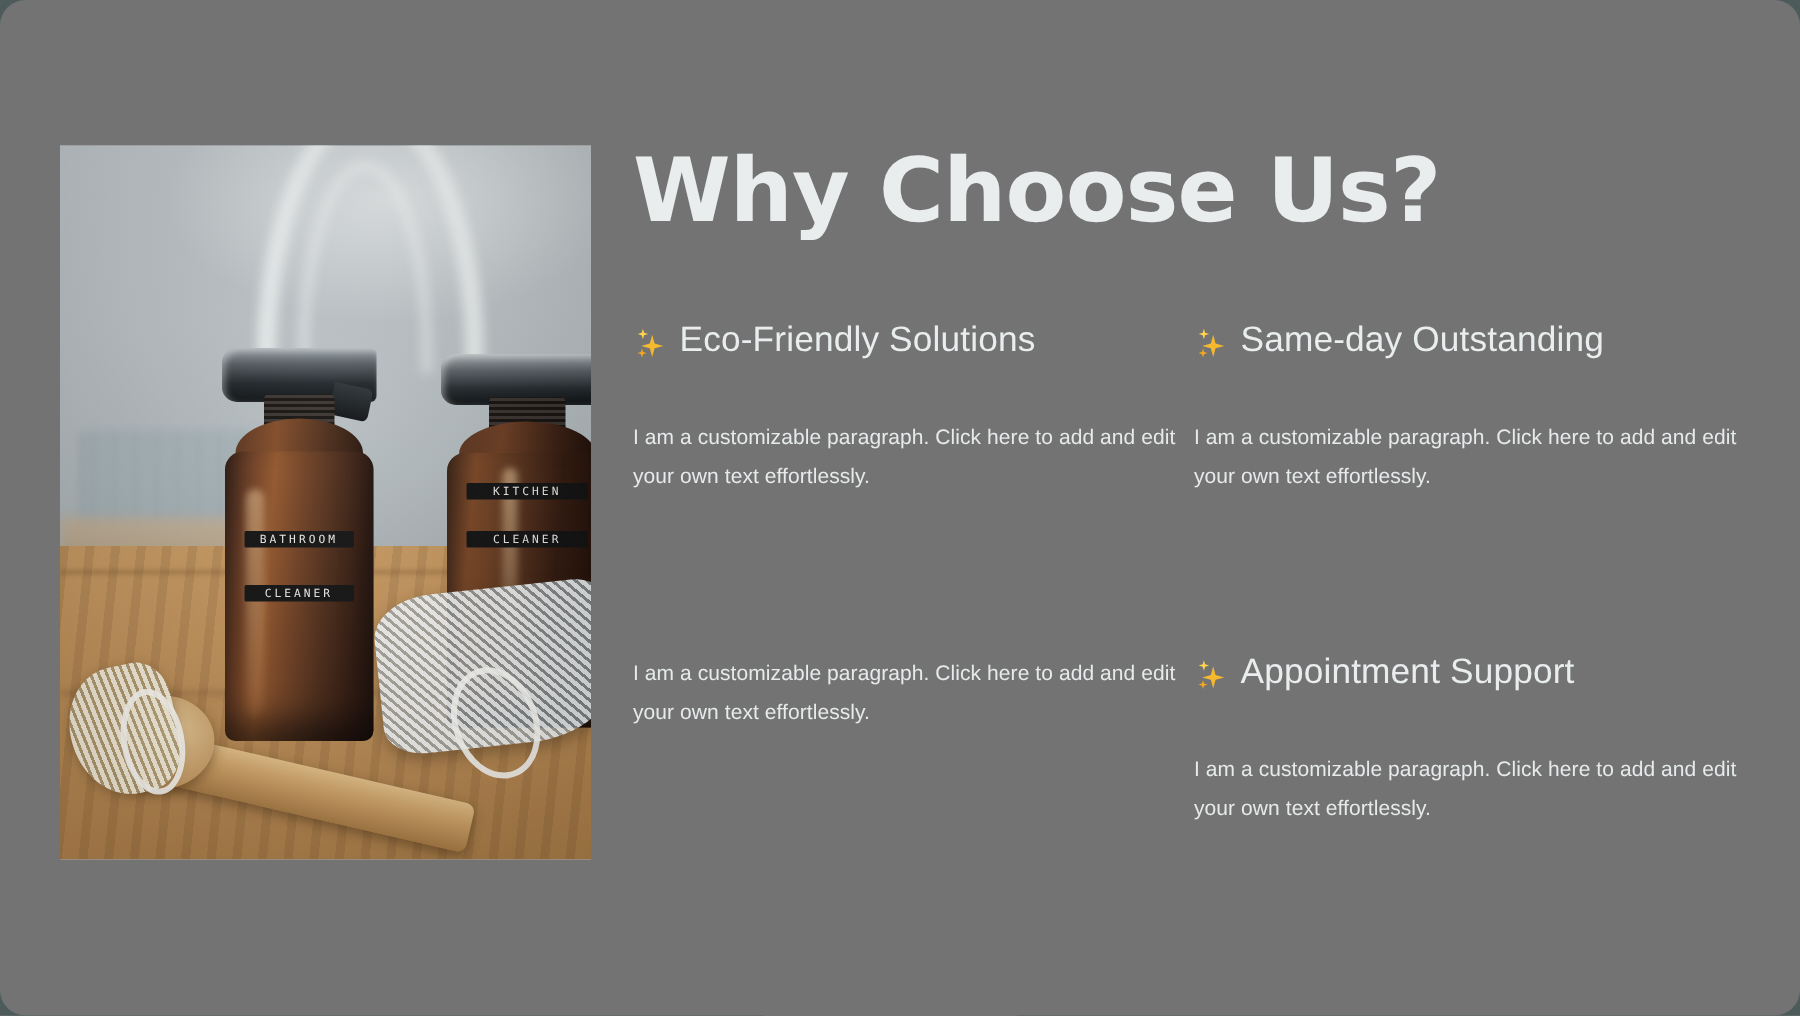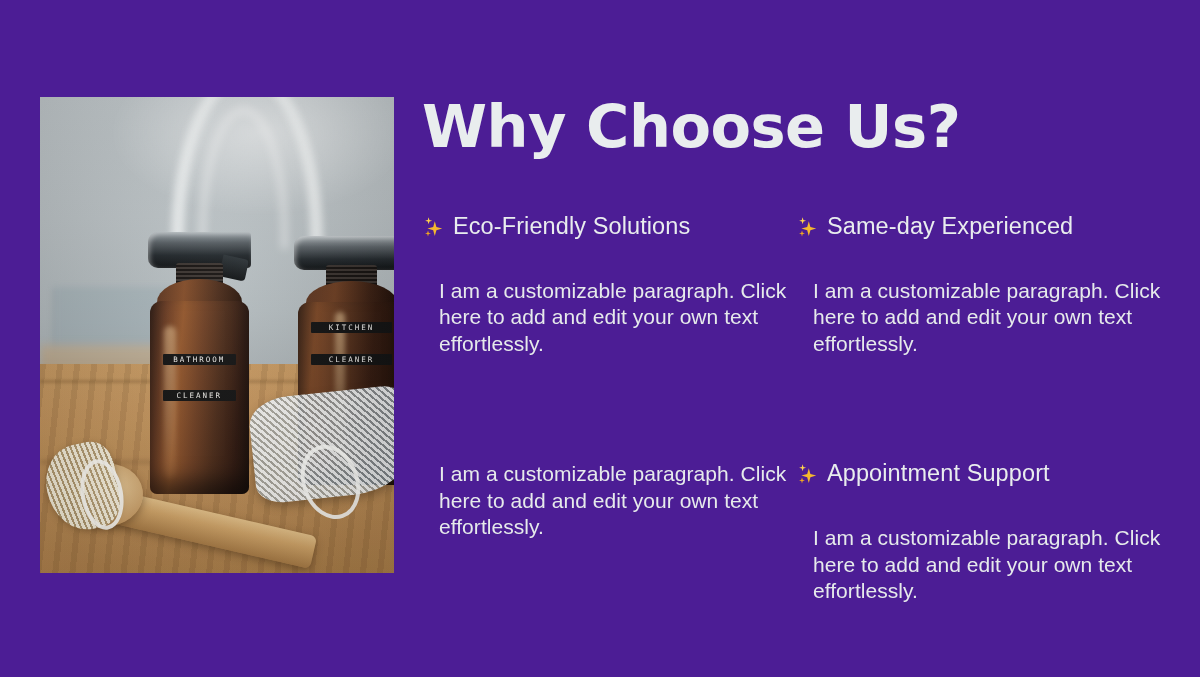--- a/index.html
+++ b/index.html
@@ -13,21 +13,22 @@
   body {
     background: #4d5b5b;
     font-family: "Liberation Sans", sans-serif;
     -webkit-font-smoothing: antialiased;
   }
 
   .slide {
     position: relative;
     width: 1200px;
     height: 677px;
-    background: #4c1d95;
+    background: #737373;
+    border-radius: 17px;
   }
 
   
   .photo-frame {
     position: absolute;
     left: 40px;
     top: 97px;
     width: 354px;
     height: 476px;
     overflow: hidden;
@@ -329,21 +330,21 @@
   .grid {
     display: grid;
     grid-template-columns: 374px 366px;
     row-gap: 104px;
   }
 
   .feature { width: 366px; }
 
   .feature-heading {
     display: flex;
-    align-items: flex-start;
+    align-items: flex-end;
     gap: 9px;
     margin-bottom: 38px;
   }
 
   .sparkle-icon {
     flex: 0 0 auto;
     width: 22px;
     height: 24px;
     position: relative;
     top: 2px;
@@ -352,25 +353,24 @@
   .feature-title {
     font-size: 23.5px;
     font-weight: 400;
     color: #e9edee;
     line-height: 1.1;
     letter-spacing: .1px;
     white-space: nowrap;
   }
 
   .feature-body {
-    font-size: 21px;
+    font-size: 14px;
     line-height: 26.5px;
     color: #e6eaeb;
     letter-spacing: .05px;
-    margin-left: 17px;
   }
 </style>
 </head>
 <body>
 
 <div class="slide">
 
   <div class="photo-frame">
     <div class="photo">
 
@@ -438,21 +438,21 @@
 
       <div class="feature">
         <div class="feature-heading">
           <span class="sparkle-icon">
             <svg viewBox="0 0 22 24" width="22" height="24" aria-hidden="true">
               <path d="M12.8 5.2 L14.4 11.0 L20.2 12.6 L14.4 14.2 L12.8 20.0 L11.2 14.2 L5.4 12.6 L11.2 11.0 Z" fill="#f5b82e"></path>
               <path d="M6.6 1.2 L7.4 3.9 L10.1 4.7 L7.4 5.5 L6.6 8.2 L5.8 5.5 L3.1 4.7 L5.8 3.9 Z" fill="#ffd34d"></path>
               <path d="M6.0 14.4 L6.7 16.7 L9.0 17.4 L6.7 18.1 L6.0 20.4 L5.3 18.1 L3.0 17.4 L5.3 16.7 Z" fill="#f3a81f"></path>
             </svg>
           </span>
-          <span class="feature-title">Same-day Experienced</span>
+          <span class="feature-title">Same-day Outstanding</span>
         </div>
         <p class="feature-body">I am a customizable paragraph. Click here to add and edit your own text effortlessly.</p>
       </div>
 
       <div class="feature">
         <p class="feature-body">I am a customizable paragraph. Click here to add and edit your own text effortlessly.</p>
       </div>
 
       <div class="feature">
         <div class="feature-heading">

